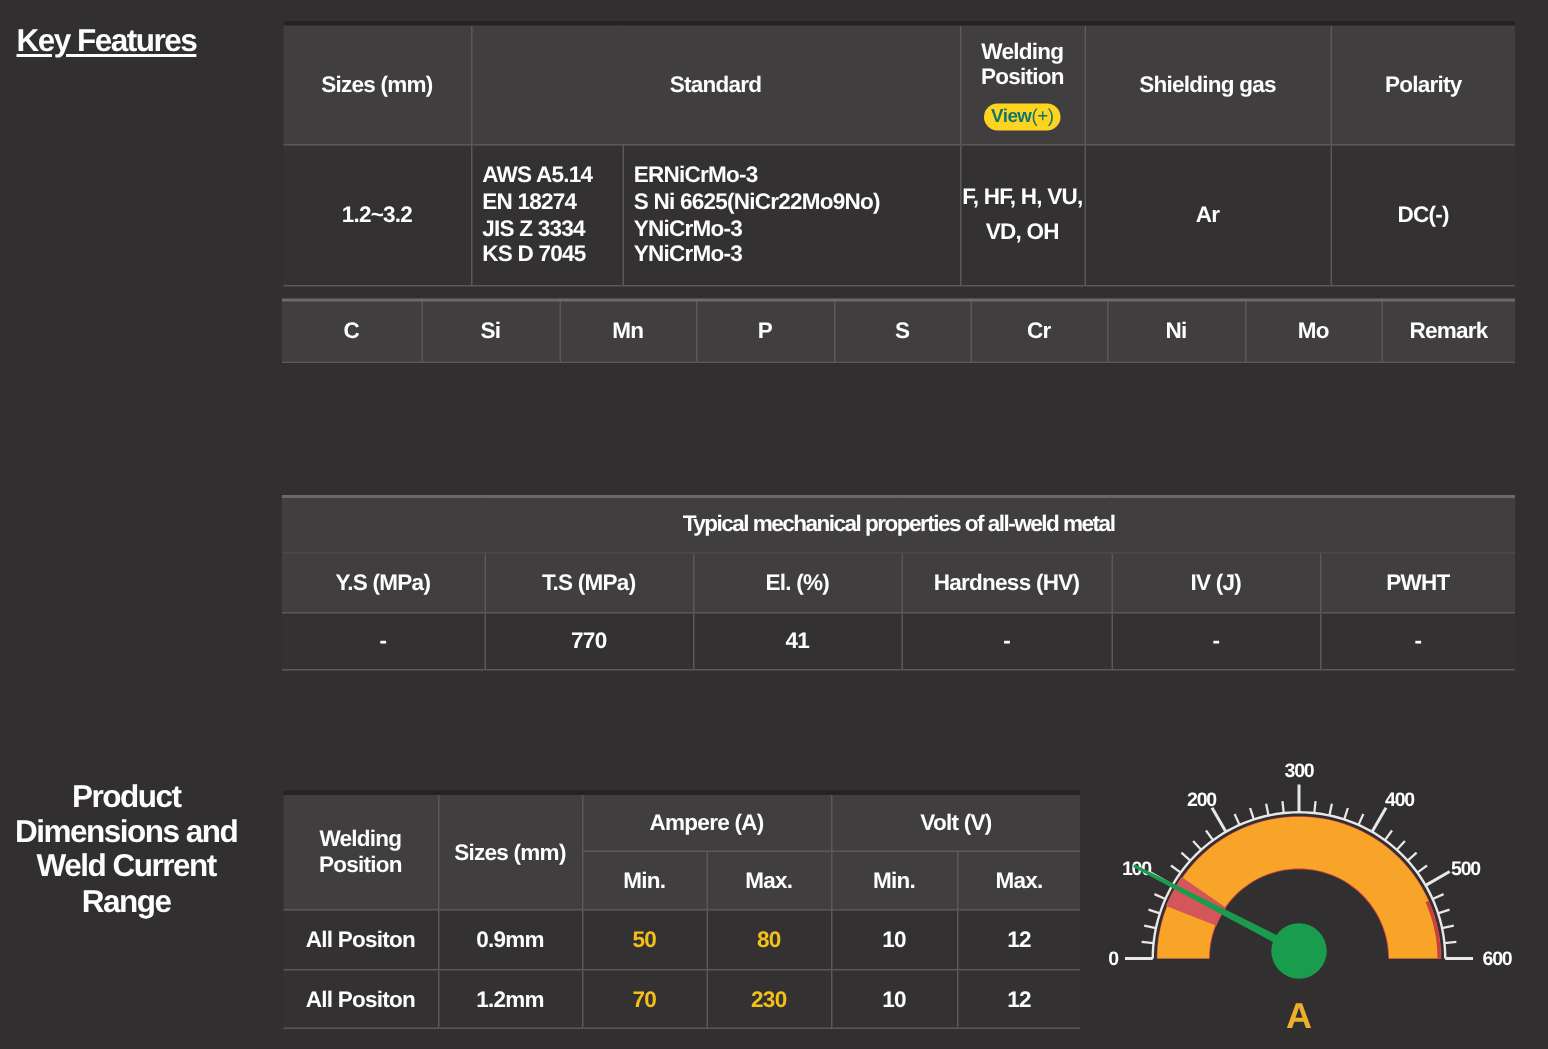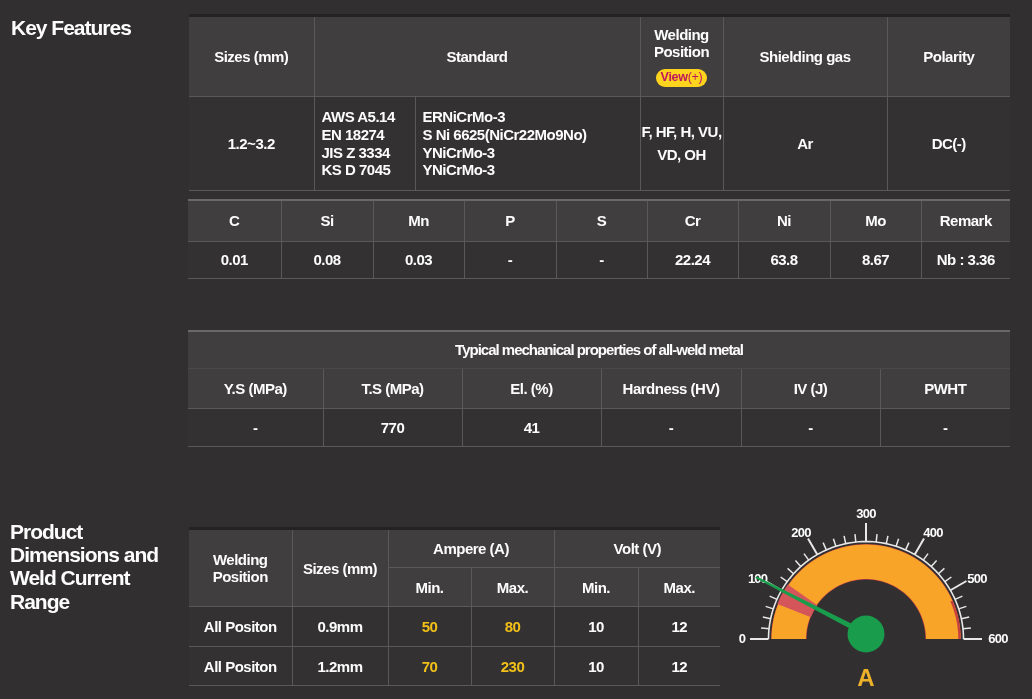--- a/index.html
+++ b/index.html
@@ -12,36 +12,36 @@
   .hd{background:#403e3f;}
   .dt{background:#333132;}
   .bR{border-right:1px solid #5a5859;}
   .bB{border-bottom:1px solid #5a5859;}
   .gold{color:#f2c018;}
   .left{text-align:left;}
 </style>
 </head>
 <body>
 
-<h2 class="abs" style="left:11px;top:16px;">Key Features</h2>
+<h2 class="abs" style="left:11px;top:16px;text-decoration:underline;">Key Features</h2>
 
 <table class="abs" style="left:189px;top:14px;width:821px;border-top:3px solid #242223;border-bottom:1px solid #5a5859;">
   <colgroup>
       <col style="width:125px">
       <col style="width:101px">
       <col style="width:225px">
       <col style="width:83px">
       <col style="width:164px">
       <col style="width:123px">
     </colgroup>
   <tbody>
       <tr style="height:81px;">
     <th class="hd bR bB">Sizes (mm)</th>
     <th class="hd bR bB" colspan="2">Standard</th>
-    <th class="hd bR bB" style="line-height:17.5px;">Welding<br>Position<br><span style="display:inline-block;background:#ffd41e;color:#be185d;font-size:12.5px;letter-spacing:-0.3px;border-radius:9px;padding:2.5px 5px 3px;margin-top:8px;line-height:13px;">View<span style="font-weight:normal;">(+)</span></span></th>
+    <th class="hd bR bB" style="line-height:17.5px;">Welding<br>Position<br><span style="display:inline-block;background:#ffd41e;color:#0f766e;font-size:12.5px;letter-spacing:-0.3px;border-radius:9px;padding:2.5px 5px 3px;margin-top:8px;line-height:13px;">View<span style="font-weight:normal;">(+)</span></span></th>
     <th class="hd bR bB">Shielding gas</th>
     <th class="hd bB">Polarity</th>
   </tr>
   <tr style="height:94px;">
     <td class="dt bR">1.2~3.2</td>
     <td class="dt bR left" style="padding-left:7px;line-height:17.8px;margin-top:44px;">AWS A5.14<br>EN 18274<br>JIS Z 3334<br>KS D 7045</td>
     <td class="dt bR left" style="padding-left:7px;line-height:17.8px;">ERNiCrMo-3<br>S Ni 6625(NiCr22Mo9No)<br>YNiCrMo-3<br>YNiCrMo-3</td>
     <td class="dt bR" style="line-height:22.5px;white-space:nowrap;">F, HF, H, VU,<br>VD, OH</td>
     <td class="dt bR">Ar</td>
     <td class="dt">DC(-)</td>
@@ -66,31 +66,20 @@
     <th class="hd bR bB">C</th>
         <th class="hd bR bB">Si</th>
         <th class="hd bR bB">Mn</th>
     <th class="hd bR bB">P</th>
         <th class="hd bR bB">S</th>
         <th class="hd bR bB">Cr</th>
     <th class="hd bR bB">Ni</th>
         <th class="hd bR bB">Mo</th>
         <th class="hd bB">Remark</th>
   </tr>
-  <tr style="height:37px;">
-    <td class="dt bR">0.01</td>
-        <td class="dt bR">0.08</td>
-        <td class="dt bR">0.03</td>
-    <td class="dt bR">-</td>
-        <td class="dt bR">-</td>
-        <td class="dt bR">22.24</td>
-    <td class="dt bR">63.8</td>
-        <td class="dt bR">8.67</td>
-        <td class="dt">Nb : 3.36</td>
-  </tr>
 </tbody>
   </table>
 
 <table class="abs" style="left:188px;top:330px;width:822px;border-top:2px solid #6a6869;border-bottom:1px solid #5a5859;">
   <colgroup>
       <col style="width:135px">
       <col style="width:139px">
       <col style="width:139px">
       <col style="width:140px">
       <col style="width:139px">
@@ -112,21 +101,21 @@
     <td class="dt bR">-</td>
         <td class="dt bR">770</td>
         <td class="dt bR">41</td>
     <td class="dt bR">-</td>
         <td class="dt bR">-</td>
         <td class="dt">-</td>
   </tr>
 </tbody>
   </table>
 
-<h2 class="abs" style="left:10px;top:520px;">Product<br>Dimensions and<br>Weld Current<br>Range</h2>
+<h2 class="abs" style="left:10px;top:520px;text-align:center;">Product<br>Dimensions and<br>Weld Current<br>Range</h2>
 
 <table class="abs" style="left:189px;top:527px;width:531px;border-top:3px solid #242223;border-bottom:1px solid #5a5859;">
   <colgroup>
       <col style="width:103px">
       <col style="width:96px">
       <col style="width:83px">
       <col style="width:83px">
       <col style="width:84px">
       <col style="width:82px">
     </colgroup>

